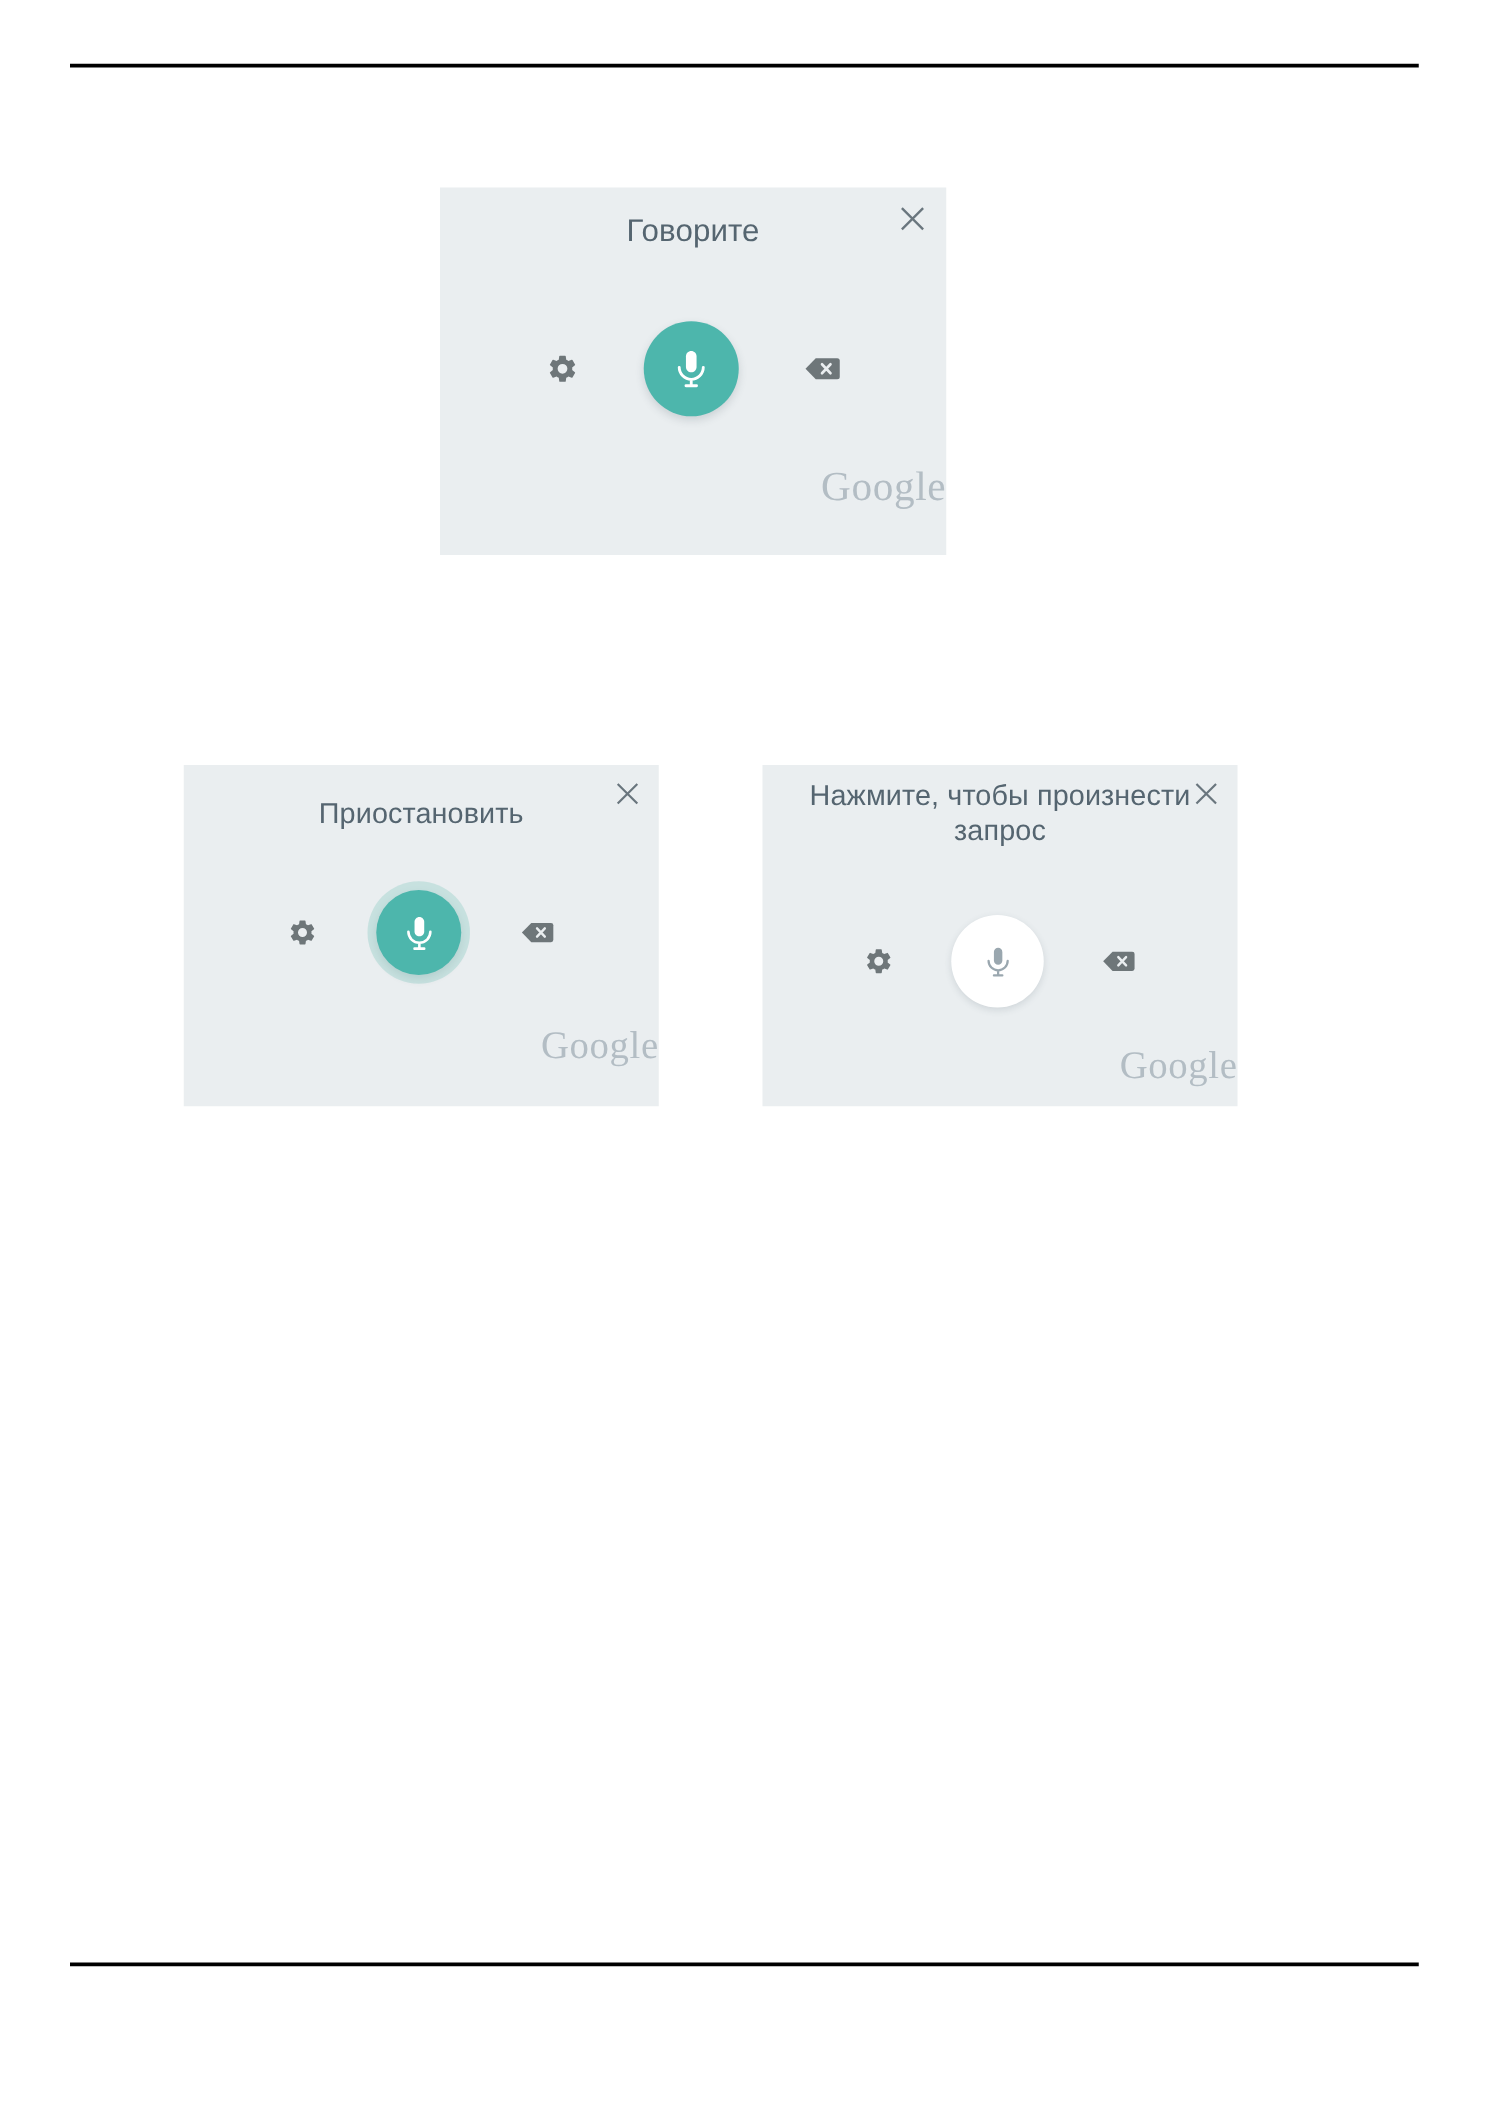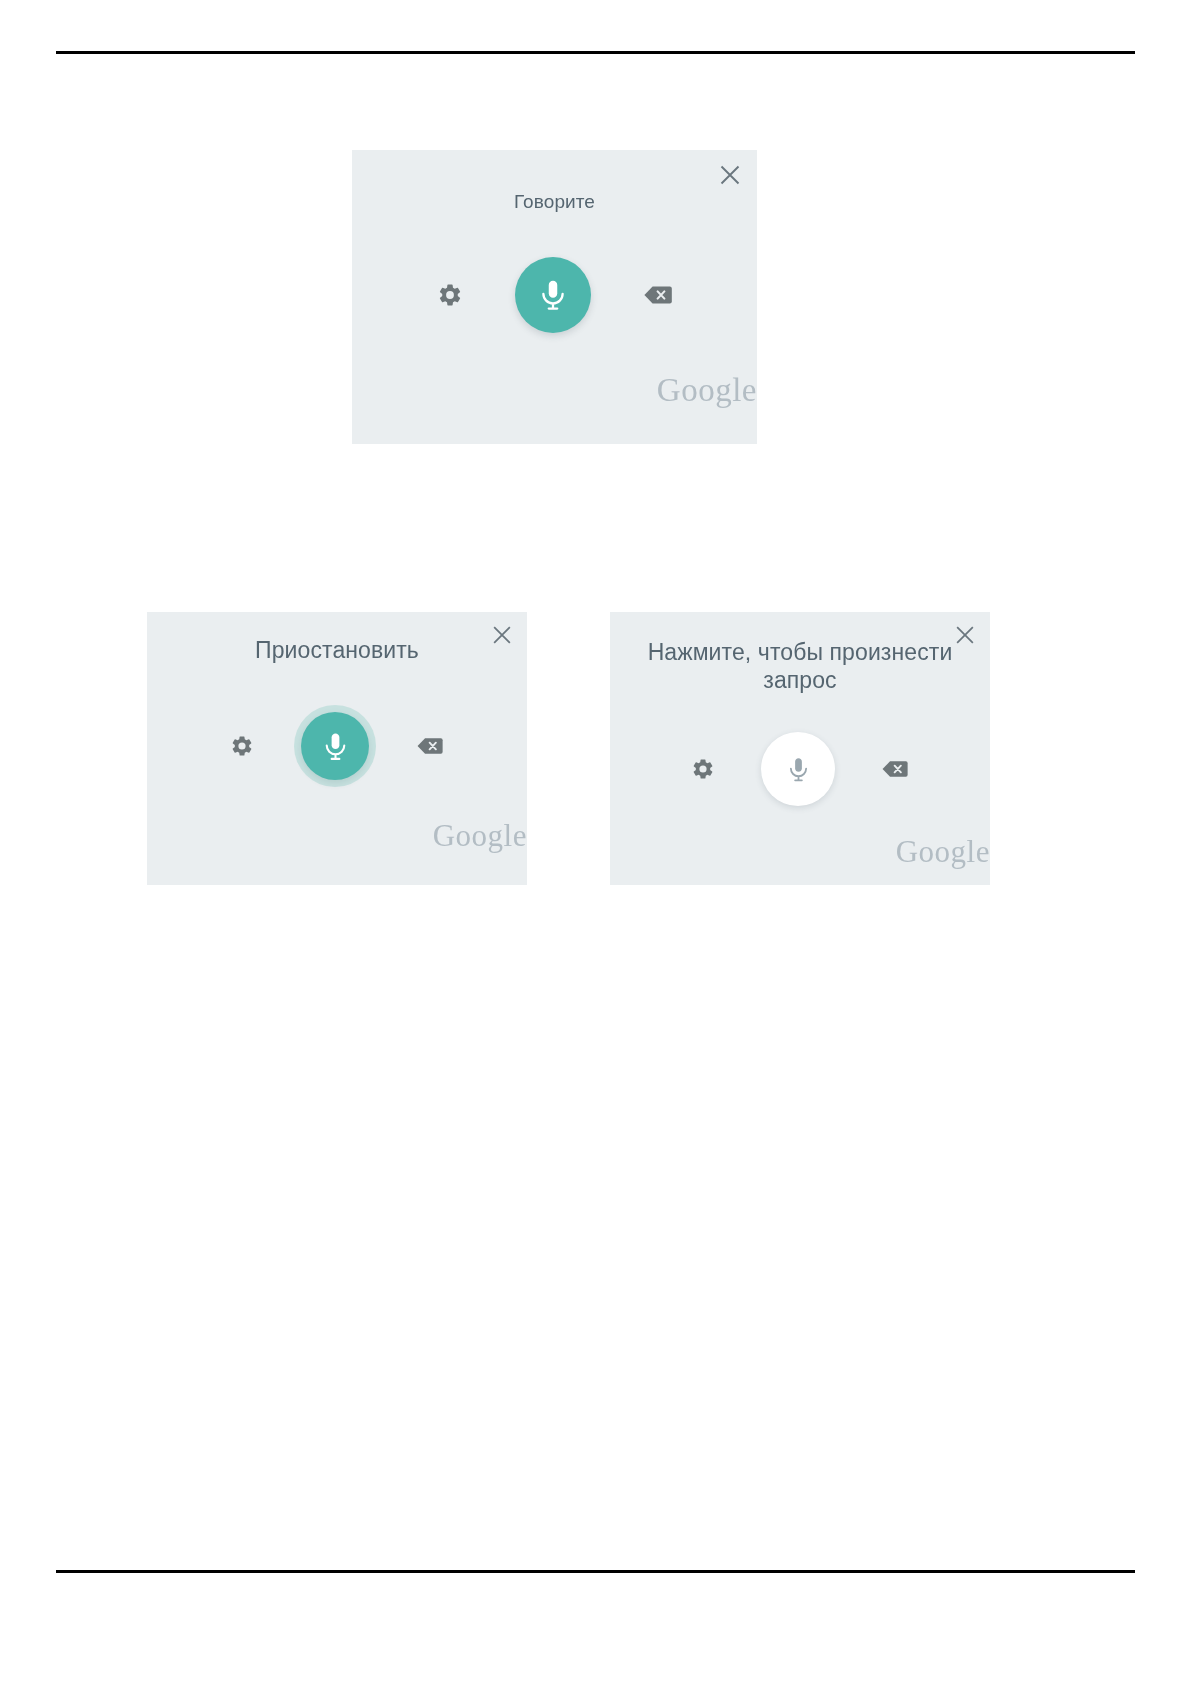--- a/index.html
+++ b/index.html
@@ -105,37 +105,37 @@
     font-family: "Liberation Serif", "DejaVu Serif", serif;
     color: #b3bdc4;
     font-weight: 400;
     letter-spacing: 0.5px;
   }
 
   
   #panel-speak {
     left: 352px; top: 150px; width: 405px; height: 294px;
   }
-  #panel-speak .panel-title { top: 40px; font-size: 19px; }
+  #panel-speak .panel-title { top: 20px; font-size: 25px; }
   #panel-speak .close-icon { top: 12px; right: 14px; }
   #panel-speak .controls-row { top: 101px; height: 88px; }
   #panel-speak .google-wordmark { top: 222px; font-size: 33px; }
 
   #panel-pause {
     left: 147px; top: 612px; width: 380px; height: 273px;
   }
   #panel-pause .panel-title { top: 24px; font-size: 23px; }
   #panel-pause .close-icon { top: 11px; right: 13px; }
   #panel-pause .controls-row { top: 93px; height: 82px; }
   #panel-pause .google-wordmark { top: 206px; font-size: 31px; }
 
   #panel-tap {
     left: 610px; top: 612px; width: 380px; height: 273px;
   }
-  #panel-tap .panel-title { top: 26px; font-size: 23px; padding: 0 20px; }
+  #panel-tap .panel-title { top: 10px; font-size: 23px; padding: 0 20px; }
   #panel-tap .close-icon { top: 11px; right: 13px; }
   #panel-tap .controls-row { top: 118px; height: 78px; }
   #panel-tap .google-wordmark { top: 222px; font-size: 31px; }
 
   
   .controls-row .spacer-left  { width: 52px; }
   .controls-row .spacer-right { width: 52px; }
   #panel-pause .controls-row .spacer-left,
   #panel-pause .controls-row .spacer-right { width: 47px; }
   #panel-tap .controls-row .spacer-left,

